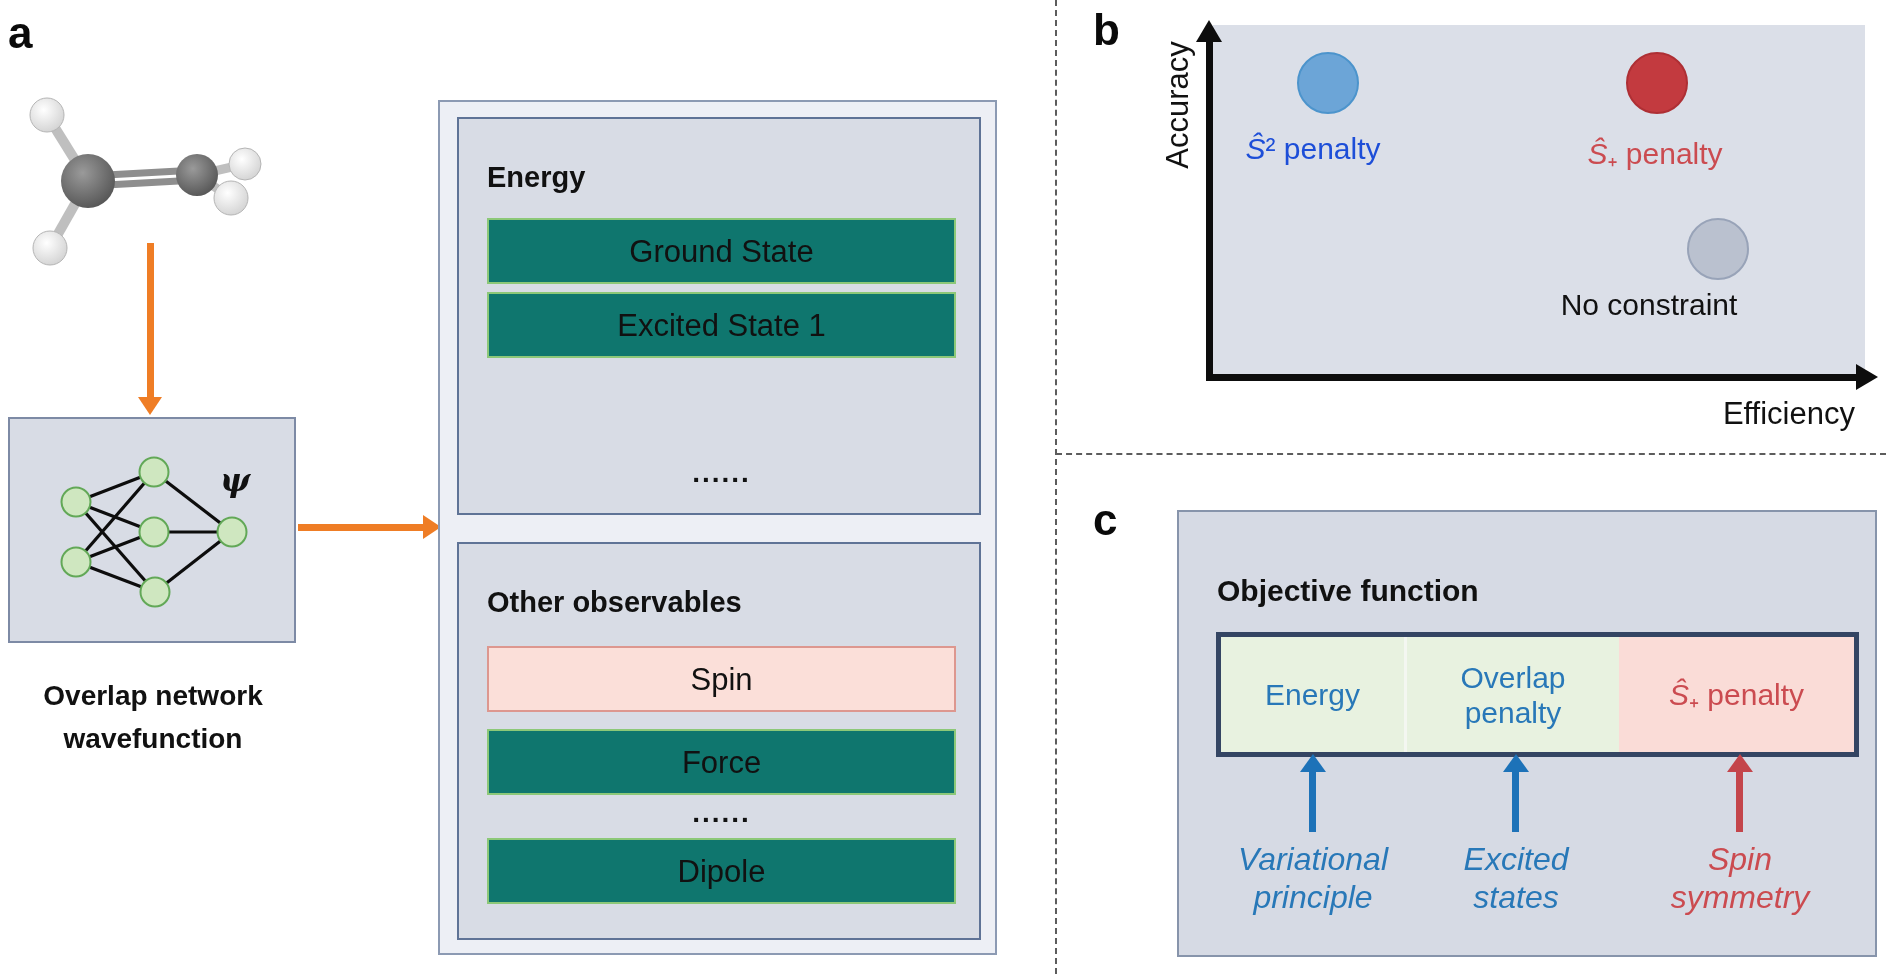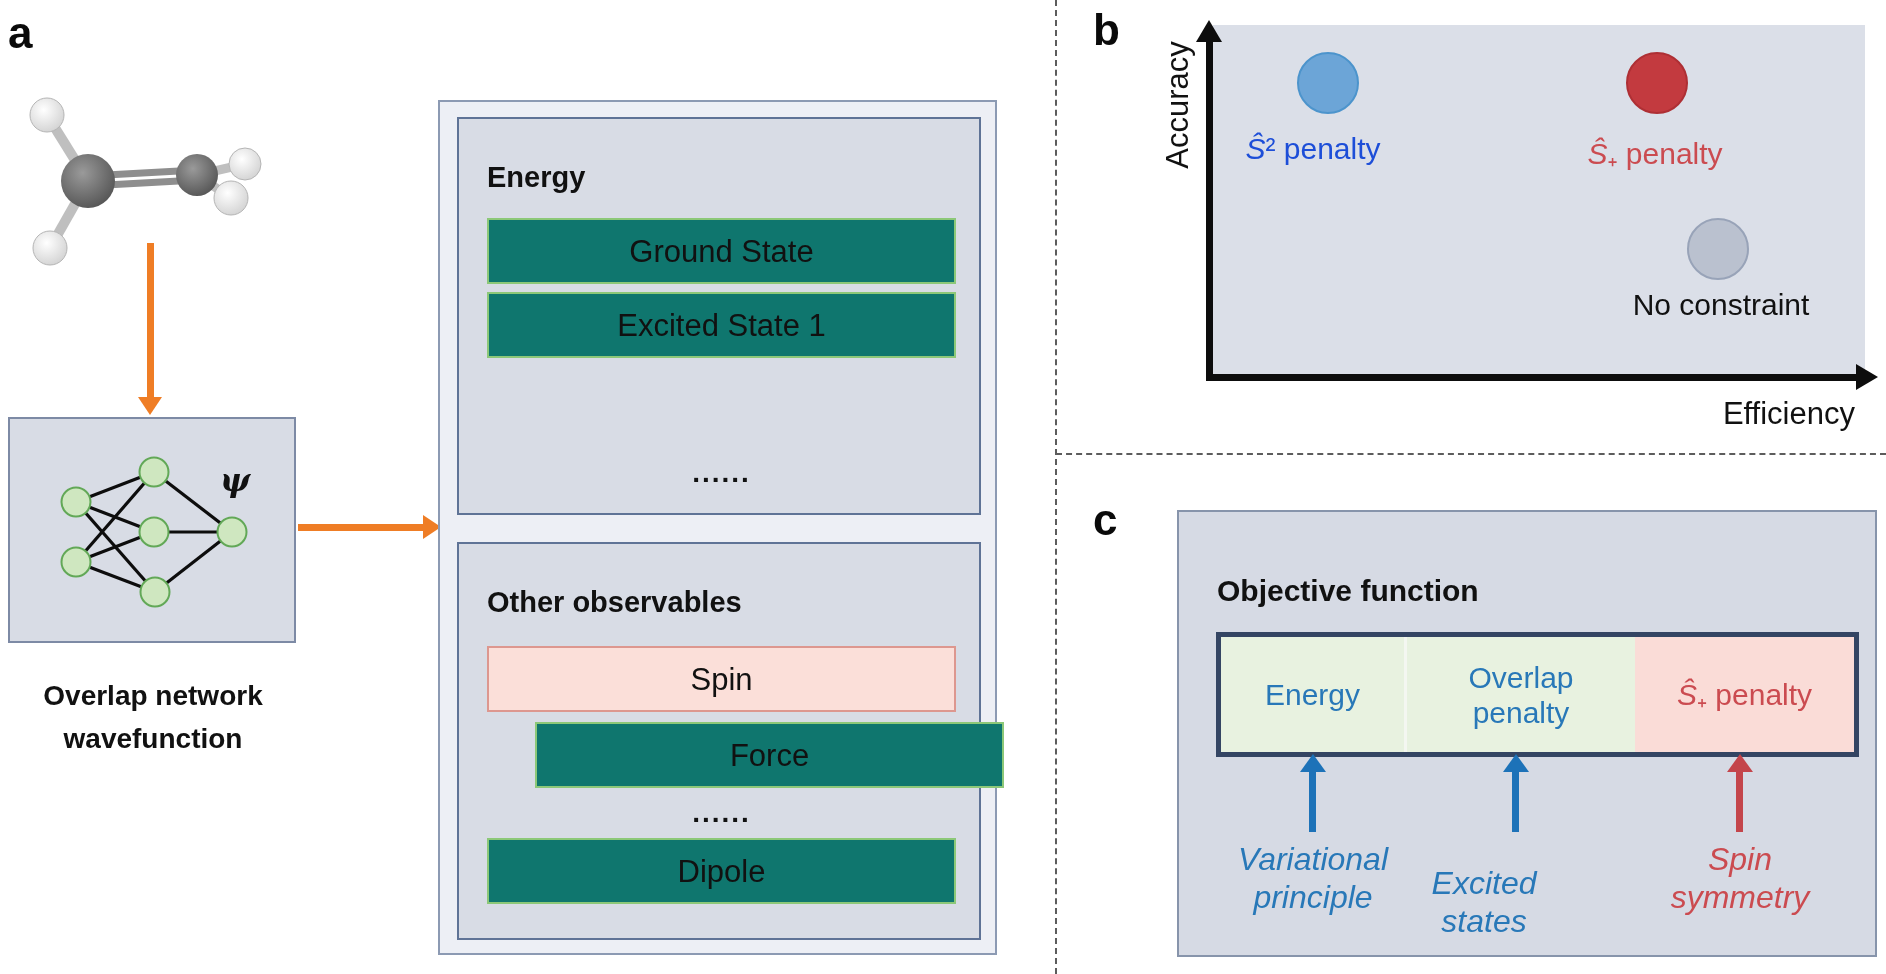--- a/index.html
+++ b/index.html
@@ -58,33 +58,33 @@
       font-size:31px; color:#111; transform:rotate(-90deg); }
   .efficiency-label { left:1645px; top:396px; width:210px; text-align:right;
       font-size:31px; color:#111; }
   .dot-circle { position:absolute; width:62px; height:62px; border-radius:50%; }
   .dot-blue { left:1297px; top:52px; background:#6ca5d7; border:2px solid #4c94cc; }
   .dot-red  { left:1626px; top:52px; background:#c33a3f; border:2px solid #ae2f34; }
   .dot-gray { left:1687px; top:218px; background:#bac1cf; border:2px solid #98a3b8; }
   .pt-label { position:absolute; width:240px; text-align:center; font-size:30px; }
   .pt-blue { left:1193px; top:132px; color:#1d4ed8; }
   .pt-red  { left:1535px; top:132px; color:#cb4b50; }
-  .pt-black{ left:1601px; top:288px; color:#111; }
+  .pt-black{ left:1529px; top:288px; color:#111; }
   .shat::first-letter { font-style:italic; }
 
   
   .c-box { left:1177px; top:510px; width:700px; height:447px;
            background:#d6dae4; border:2px solid #8794ab; }
   .c-title { position:absolute; left:38px; top:62px; font-size:30px; font-weight:bold; color:#111; }
   .objective-bar { position:absolute; left:37px; top:120px; width:643px; height:125px;
                    border:5px solid #344563; display:flex; }
   .seg { display:flex; flex-direction:column; justify-content:center; align-items:center;
          font-size:30px; line-height:35px; }
   .seg-energy  { width:186px; background:#e8f2e0; color:#2878b8; border-right:3px solid #f4f7f1; }
-  .seg-overlap { width:228px; background:#e8f2e0; color:#2878b8; }
+  .seg-overlap { width:212px; background:#e8f2e0; color:#2878b8; }
   .seg-splus   { flex:1; background:#fadcd7; color:#cb4b50; }
 
   .up-arrow-shaft { position:absolute; top:770px; width:7px; height:62px; }
   .up-arrow-head  { position:absolute; top:754px; width:0; height:0;
       border-left:13px solid transparent; border-right:13px solid transparent; }
   .blue-fill { background:#1d72b8; }
   .blue-head { border-bottom:18px solid #1d72b8; }
   .red-fill  { background:#c4454b; }
   .red-head  { border-bottom:18px solid #c4454b; }
   .c-note { position:absolute; top:840px; width:240px; text-align:center;
@@ -169,21 +169,21 @@
     <div class="inner-box" style="top:15px;">
       <div class="title">Energy</div>
       <div class="green-row" style="top:99px;">Ground State</div>
       <div class="green-row" style="top:173px;">Excited State 1</div>
       <div class="dots" style="top:338px;">......</div>
     </div>
 
     <div class="inner-box" style="top:440px;">
       <div class="title">Other observables</div>
       <div class="pink-row" style="top:102px;">Spin</div>
-      <div class="green-row" style="top:178px;margin-left:48px;">Force</div>
+      <div class="green-row" style="top:185px;">Force</div>
       <div class="dots" style="top:253px;">......</div>
       <div class="green-row" style="top:294px;">Dipole</div>
     </div>
   </div>
 
   <div class="abs sep-v"></div>
   <div class="abs sep-h"></div>
 
   <div class="abs panel-letter" style="left:1093px; top:5px;">b</div>
 
@@ -228,21 +228,21 @@
   <div class="abs up-arrow-head  blue-head" style="left:1300px;"></div>
   <div class="abs up-arrow-shaft blue-fill" style="left:1512px;"></div>
   <div class="abs up-arrow-head  blue-head" style="left:1503px;"></div>
   <div class="abs up-arrow-shaft red-fill" style="left:1736px;"></div>
   <div class="abs up-arrow-head  red-head" style="left:1727px;"></div>
 
   <div class="c-note note-blue" style="left:1193px;">
     <div>Variational</div>
     <div>principle</div>
   </div>
-  <div class="c-note note-blue" style="left:1364px;margin-top:24px;">
+  <div class="c-note note-blue" style="left:1396px;">
     <div>Excited</div>
     <div>states</div>
   </div>
   <div class="c-note note-red" style="left:1620px;">
     <div>Spin</div>
     <div>symmetry</div>
   </div>
 
 </div>
 

